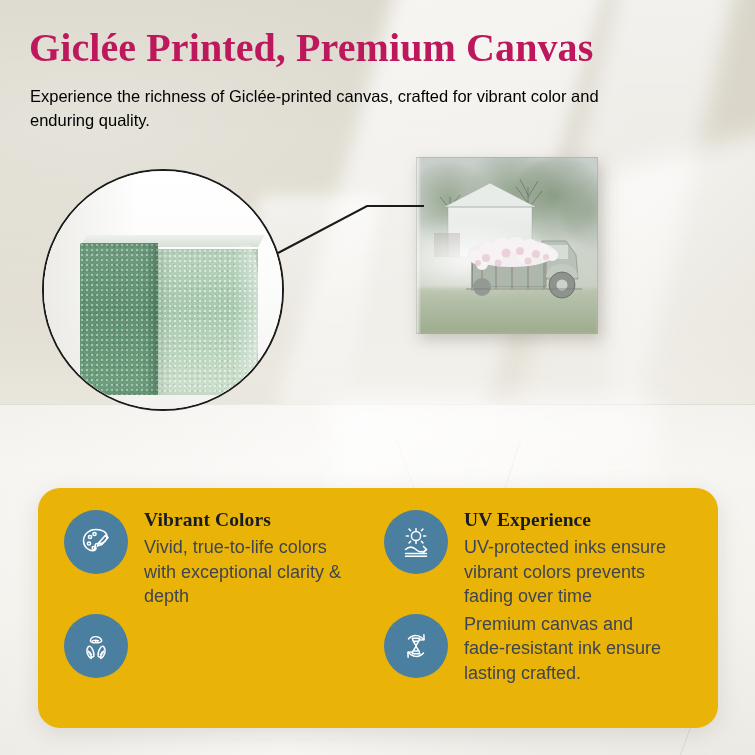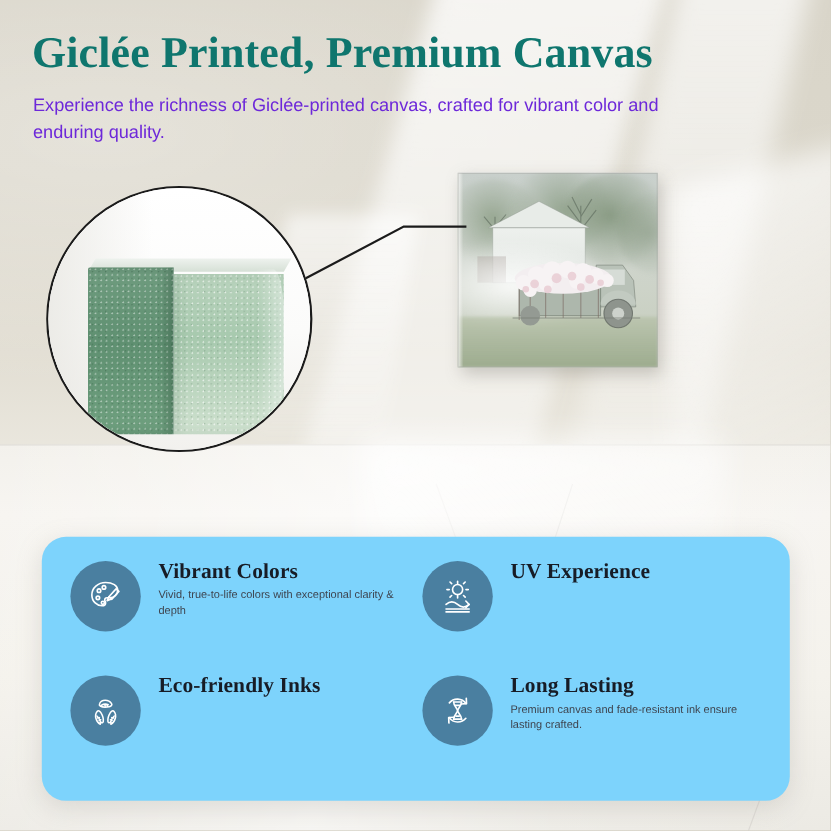--- a/index.html
+++ b/index.html
@@ -64,25 +64,25 @@
     left:330px;top:400px;width:330px;height:170px;
     background:linear-gradient(170deg,rgba(255,255,255,.85),rgba(255,255,255,0));
     filter:blur(14px);
   }
 
   
   .headline{
     position:absolute;left:29px;top:25px;width:640px;
     font-family:"Liberation Serif", serif;
     font-size:40px;line-height:1.16;font-weight:700;
-    color:#0f766e;letter-spacing:.1px;
+    color:#be185d;letter-spacing:.1px;
   }
   .subhead{
     position:absolute;left:30px;top:85px;width:620px;
-    font-size:16.5px;line-height:1.45;color:#6d28d9;font-weight:400;
+    font-size:16.5px;line-height:1.45;color:#000000;font-weight:400;
   }
 
   
   .artwork{
     position:absolute;left:416px;top:157px;width:182px;height:177px;
     box-shadow:4px 6px 14px rgba(120,118,110,.35);
     overflow:hidden;background:#cfd4cf;
   }
   .art-inner{position:absolute;inset:0;overflow:hidden;}
   .art-sky{position:absolute;inset:0;
@@ -134,41 +134,41 @@
   .cv-round{position:absolute;right:-1px;top:10px;width:26px;height:136px;
     background:linear-gradient(90deg,rgba(255,255,255,0),rgba(255,255,255,.45));
     border-radius:0 40% 40% 0;}
 
   
   .leader{position:absolute;left:0;top:0;width:755px;height:755px;pointer-events:none;}
 
   
   .panel{
     position:absolute;left:38px;top:488px;width:680px;height:240px;
-    background:#7dd3fc;border-radius:22px;
+    background:#eab308;border-radius:22px;
     box-shadow:0 6px 22px rgba(150,148,140,.25);
   }
   .features{
     position:absolute;inset:0;
     display:grid;grid-template-columns:1fr 1fr;grid-template-rows:1fr 1fr;
     padding:18px 14px 14px 26px;box-sizing:border-box;
   }
   .feature{display:flex;align-items:flex-start;gap:16px;}
   .fi{
     flex:0 0 auto;width:64px;height:64px;border-radius:50%;
     background:#4a7fa0;display:flex;align-items:center;justify-content:center;
     margin-top:4px;
   }
   .ftxt{padding-top:2px;}
   .ft{
     font-family:"Liberation Serif", serif;
     font-size:19.5px;font-weight:700;color:#171c26;line-height:1.2;
     margin:0 0 4px 0;letter-spacing:.1px;
   }
-  .fd{font-size:10px;line-height:1.35;color:#3e4550;margin:0;max-width:215px;}
+  .fd{font-size:18px;line-height:1.35;color:#3e4550;margin:0;max-width:215px;}
 </style>
 </head>
 <body>
 
 <div id="stage">
 
   <div class="wall"></div>
   <div class="wall-vignette"></div>
 
   <div class="sun sun-a"></div>
@@ -302,54 +302,53 @@
           <svg width="36" height="36" viewBox="0 0 36 36" fill="none" stroke="#ffffff" stroke-width="1.5" stroke-linecap="round" stroke-linejoin="round">
             <circle cx="18" cy="12" r="4.6"></circle>
             <path d="M18 4.4v2.1M18 17.5v2.1M10.4 12H8.3M27.7 12h-2.1M12.6 6.6l-1.5-1.5M24.9 18.9l-1.5-1.5M23.4 6.6l1.5-1.5M11.1 18.9l1.5-1.5" stroke-dasharray="2.2 2"></path>
             <path d="M7.5 25.5c3.5-3.2 7-3.2 10.5 0s7 3.2 10.5 0"></path>
             <path d="M25.5 22.4l3 3.1-3 3"></path>
             <path d="M7.5 29.6h21M7.5 32.3h21"></path>
           </svg>
         </div>
         <div class="ftxt">
           <p class="ft">UV Experience</p>
+          <p class="fd">UV-protected inks ensure vibrant colors prevents fading over time</p>
         </div>
       </div>
 
       <div class="feature">
         <div class="fi">
           <svg width="36" height="36" viewBox="0 0 36 36" fill="none" stroke="#ffffff" stroke-width="1.4" stroke-linecap="round" stroke-linejoin="round">
             <path d="M12.6 11.6c1.5-4 8.3-4 10.8 0 .9 1.4-.4 2.6-2.1 2.9-3 .6-6.4.4-8.2-.7-1.1-.7-.9-1.5-.5-2.2z"></path>
             <path d="M14 13.2c1.9-1.1 4.5-1.3 6.4-.6M17.2 12.4l.5 1.6M19.2 12.6l.4 1.5"></path>
             <path d="M13.2 30.5c-3.8-1.9-5.8-8.2-2.9-11.7 1-1.2 2.5-.4 3.4 1 1.6 2.6 2.5 5.9 2.2 8-.2 1.3-1.1 1.5-2.7.7z"></path>
             <path d="M13.5 28.4c-.5-2.1-1.9-4.3-3.4-5.5M12.4 24.4l-1.6.4M13.6 26.3l-1.6.4"></path>
             <path d="M22.8 30.5c3.8-1.9 5.8-8.2 2.9-11.7-1-1.2-2.5-.4-3.4 1-1.6 2.6-2.5 5.9-2.2 8 .2 1.3 1.1 1.5 2.7.7z"></path>
             <path d="M22.5 28.4c.5-2.1 1.9-4.3 3.4-5.5M23.6 24.4l1.6.4M22.4 26.3l1.6.4"></path>
           </svg>
         </div>
         <div class="ftxt">
-          <p class="ft">Eco-friendly Inks</p>
         </div>
       </div>
 
       <div class="feature">
         <div class="fi">
           <svg width="36" height="36" viewBox="0 0 36 36" fill="none" stroke="#ffffff" stroke-width="1.5" stroke-linecap="round" stroke-linejoin="round">
             <path d="M25.6 11.6a9.6 9.6 0 0 0-15.1-.6"></path>
             <path d="M25.9 6.8l.2 4.9-4.9.3"></path>
             <path d="M10.4 24.4a9.6 9.6 0 0 0 15.1.6"></path>
             <path d="M10.1 29.2l-.2-4.9 4.9-.3"></path>
             <path d="M14.4 10.2h7.2M14.4 25.8h7.2"></path>
             <path d="M14.4 10.2c0 4 3.6 5.8 3.6 7.8s-3.6 3.8-3.6 7.8"></path>
             <path d="M21.6 10.2c0 4-3.6 5.8-3.6 7.8s3.6 3.8 3.6 7.8"></path>
             <path d="M16 13.2h4M16.4 23h3.2"></path>
           </svg>
         </div>
         <div class="ftxt">
-          <p class="ft">Long Lasting</p>
           <p class="fd">Premium canvas and fade-resistant ink ensure lasting crafted.</p>
         </div>
       </div>
 
     </div>
   </div>
 
 </div>
 
 </body></html>

